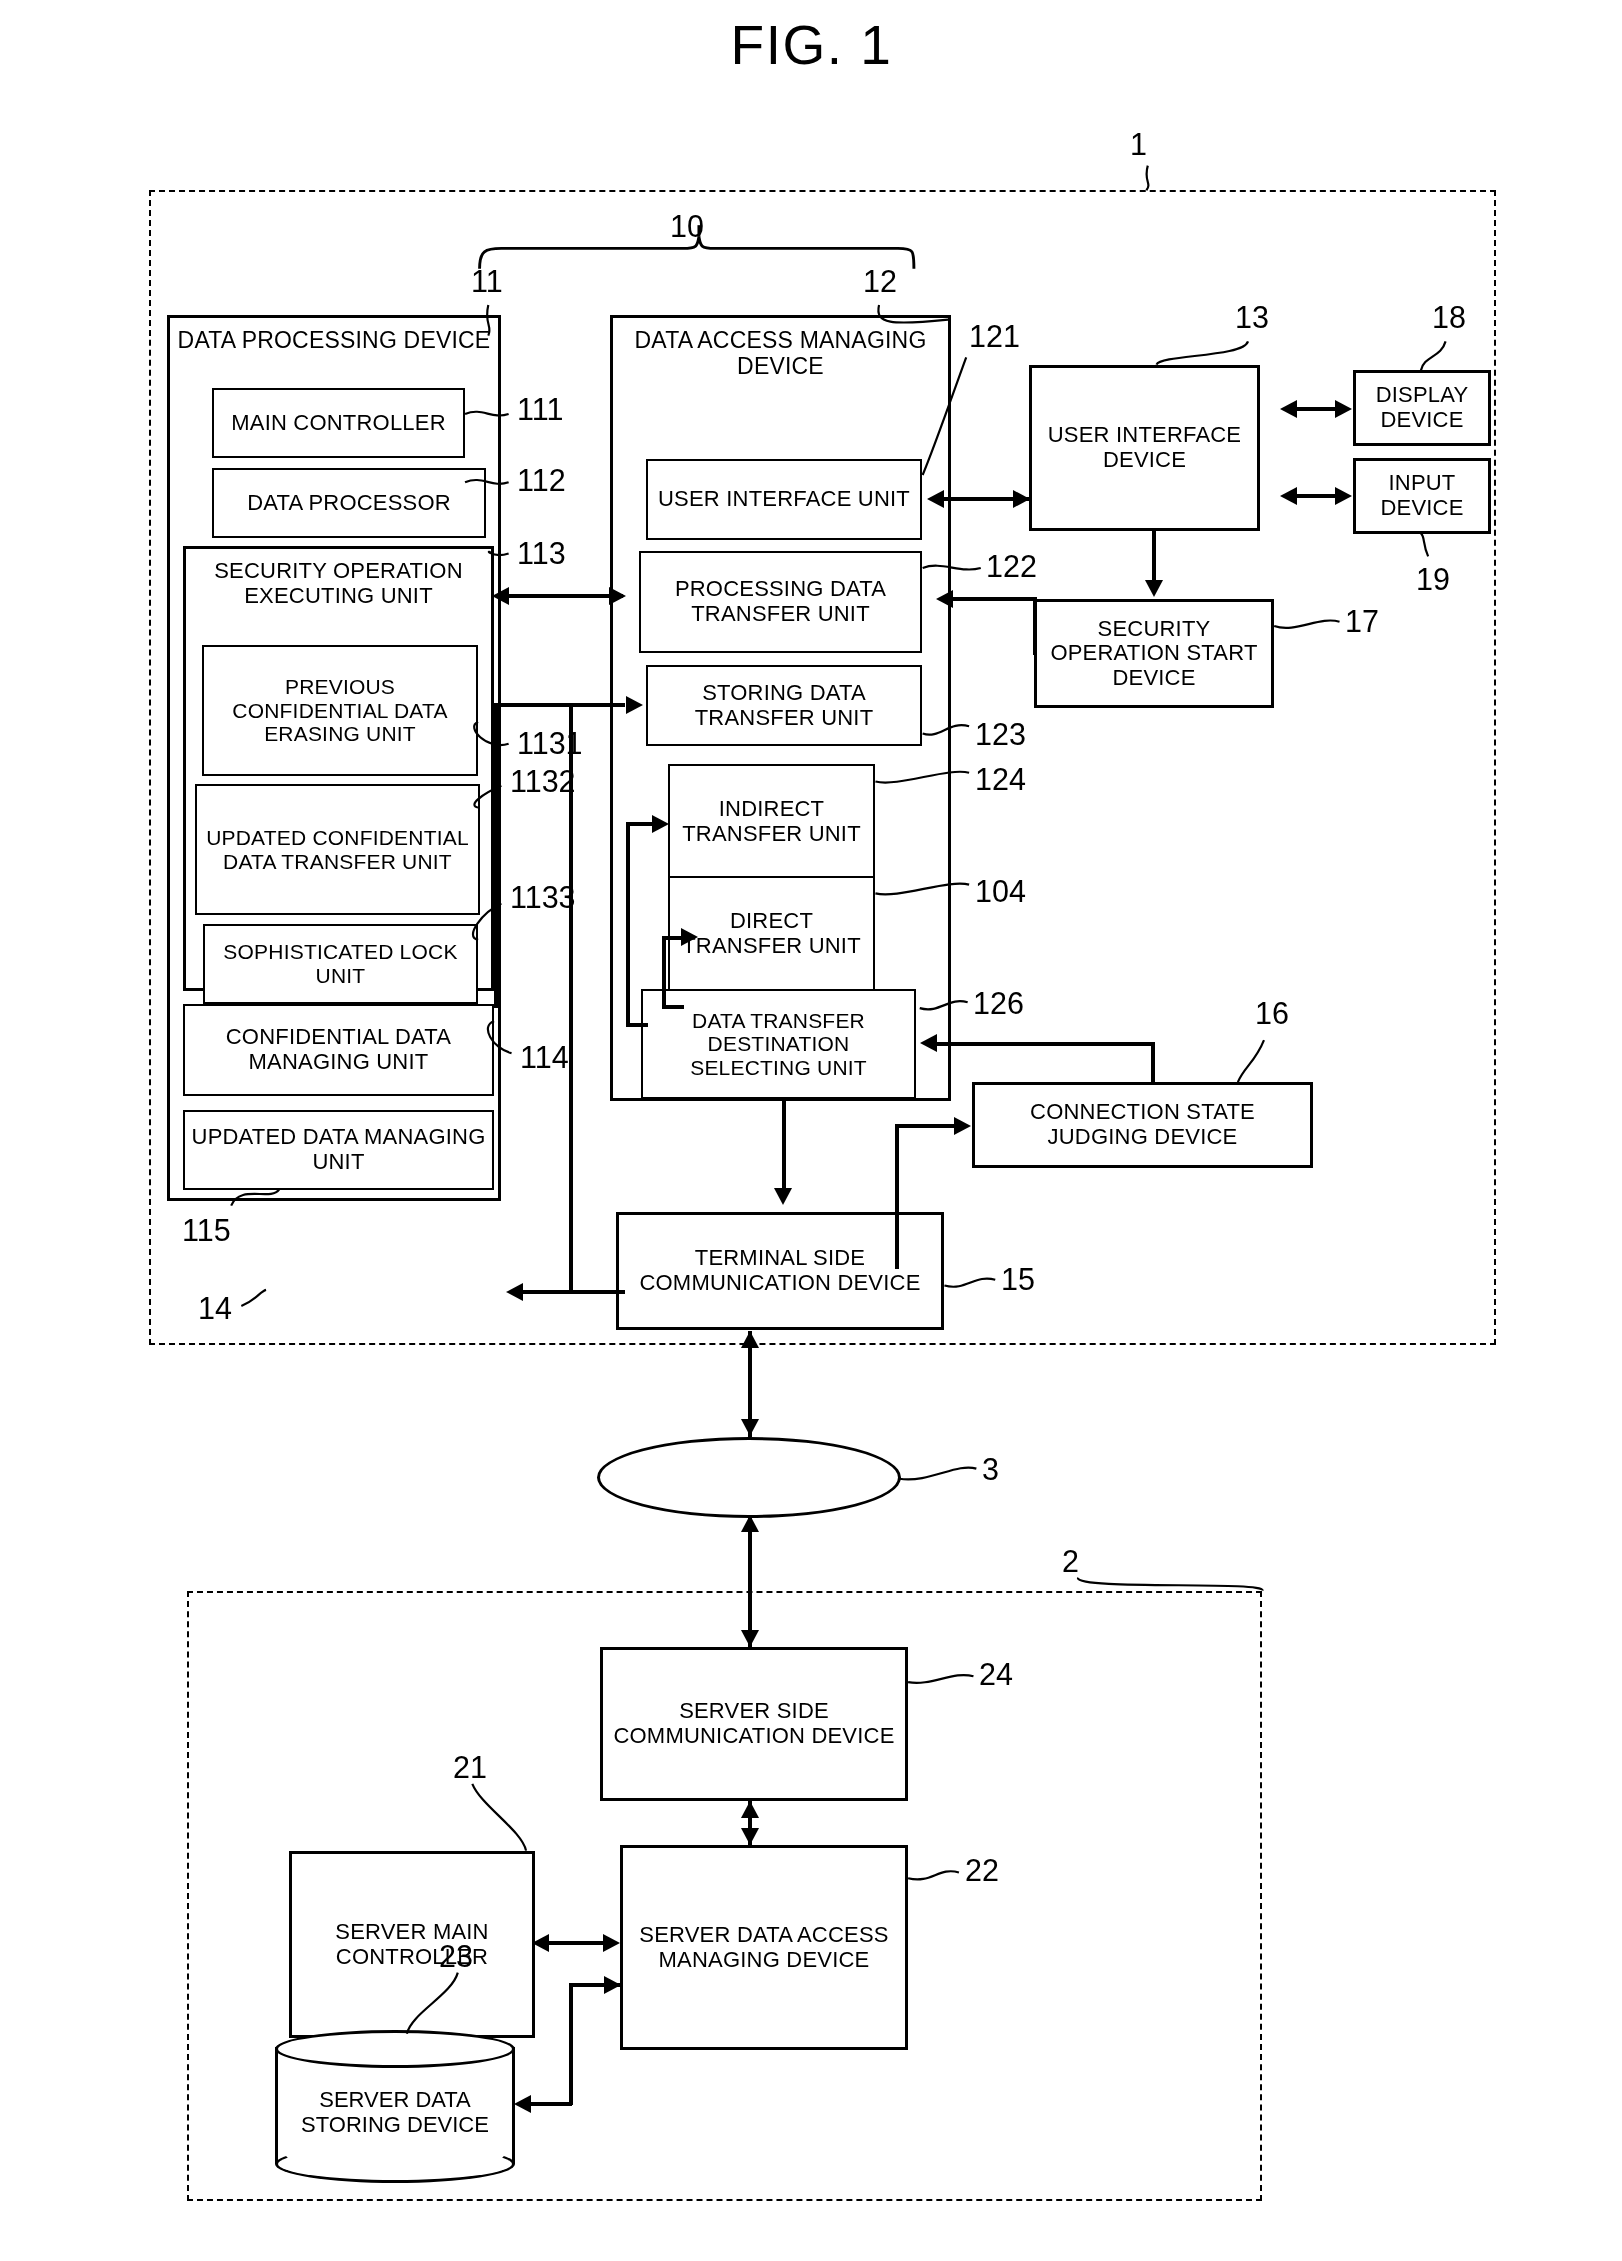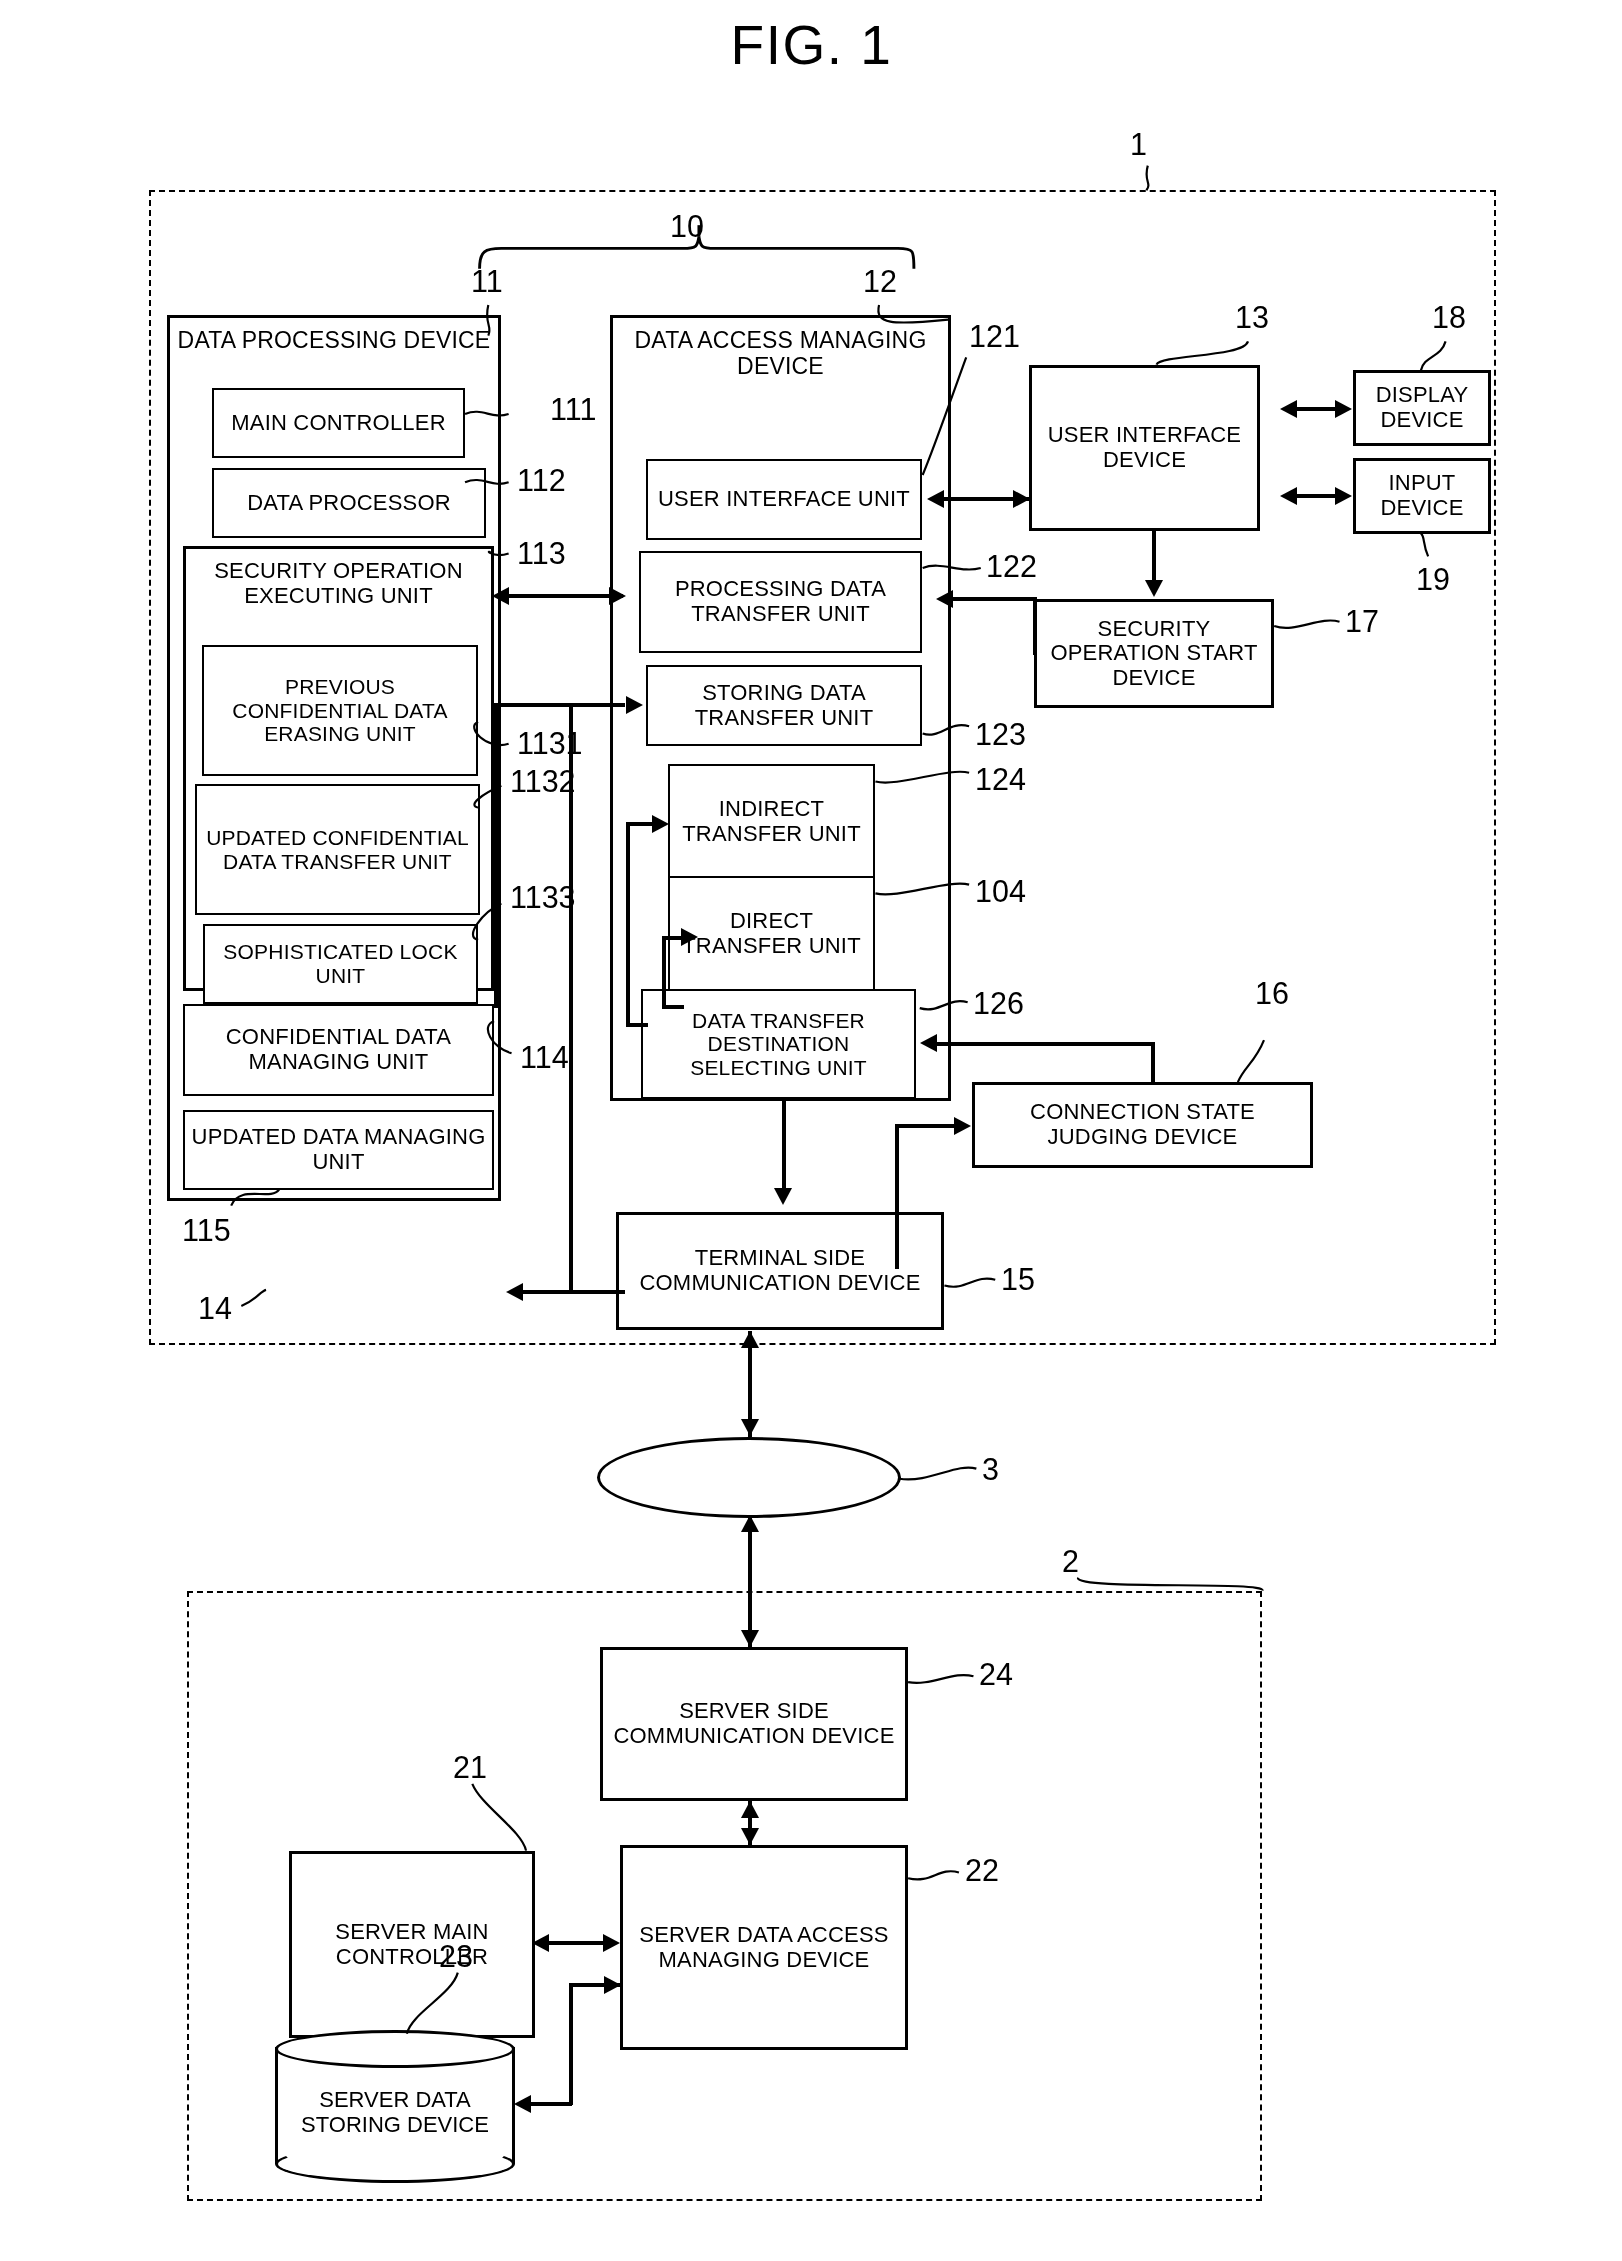--- a/index.html
+++ b/index.html
@@ -122,21 +122,21 @@
   <div class="ref" style="left:670px; top:211px;">10</div>
 
   <div class="box label-top" style="left:167px; top:315px; width:334px; height:886px; font-size:23px;">
     <div class="inner-label">DATA PROCESSING DEVICE</div>
   </div>
   <div class="ref" style="left:471px; top:266px;">11</div>
 
   <div class="box thin" style="left:212px; top:388px; width:253px; height:70px;">
     <div class="inner-label">MAIN CONTROLLER</div>
   </div>
-  <div class="ref" style="left:517px; top:394px;margin-left:33px;">111</div>
+  <div class="ref" style="left:517px; top:394px;">111</div>
 
   <div class="box thin" style="left:212px; top:468px; width:274px; height:70px;">
     <div class="inner-label">DATA PROCESSOR</div>
   </div>
   <div class="ref" style="left:517px; top:465px;">112</div>
 
   <div class="box label-top" style="left:183px; top:546px; width:311px; height:445px; font-size:22px;">
     <div class="inner-label">SECURITY OPERATION EXECUTING UNIT</div>
   </div>
   <div class="ref" style="left:517px; top:538px;">113</div>
@@ -219,21 +219,21 @@
   <div class="ref" style="left:1416px; top:564px;">19</div>
 
   <div class="box" style="left:1034px; top:599px; width:240px; height:109px;">
     <div class="inner-label">SECURITY OPERATION START DEVICE</div>
   </div>
   <div class="ref" style="left:1345px; top:606px;">17</div>
 
   <div class="box" style="left:972px; top:1082px; width:341px; height:86px;">
     <div class="inner-label">CONNECTION STATE JUDGING DEVICE</div>
   </div>
-  <div class="ref" style="left:1255px; top:978px;">16</div>
+  <div class="ref" style="left:1255px; top:998px;">16</div>
 
   <div class="box" style="left:616px; top:1212px; width:328px; height:118px;">
     <div class="inner-label">TERMINAL SIDE COMMUNICATION DEVICE</div>
   </div>
   <div class="ref" style="left:1001px; top:1264px;">15</div>
 
   <div class="ellipse" style="left:597px; top:1437px; width:304px; height:81px;"></div>
   <div class="ref" style="left:982px; top:1454px;">3</div>
 
   <div class="dashdot" style="left:187px; top:1591px; width:1075px; height:610px;"></div>

